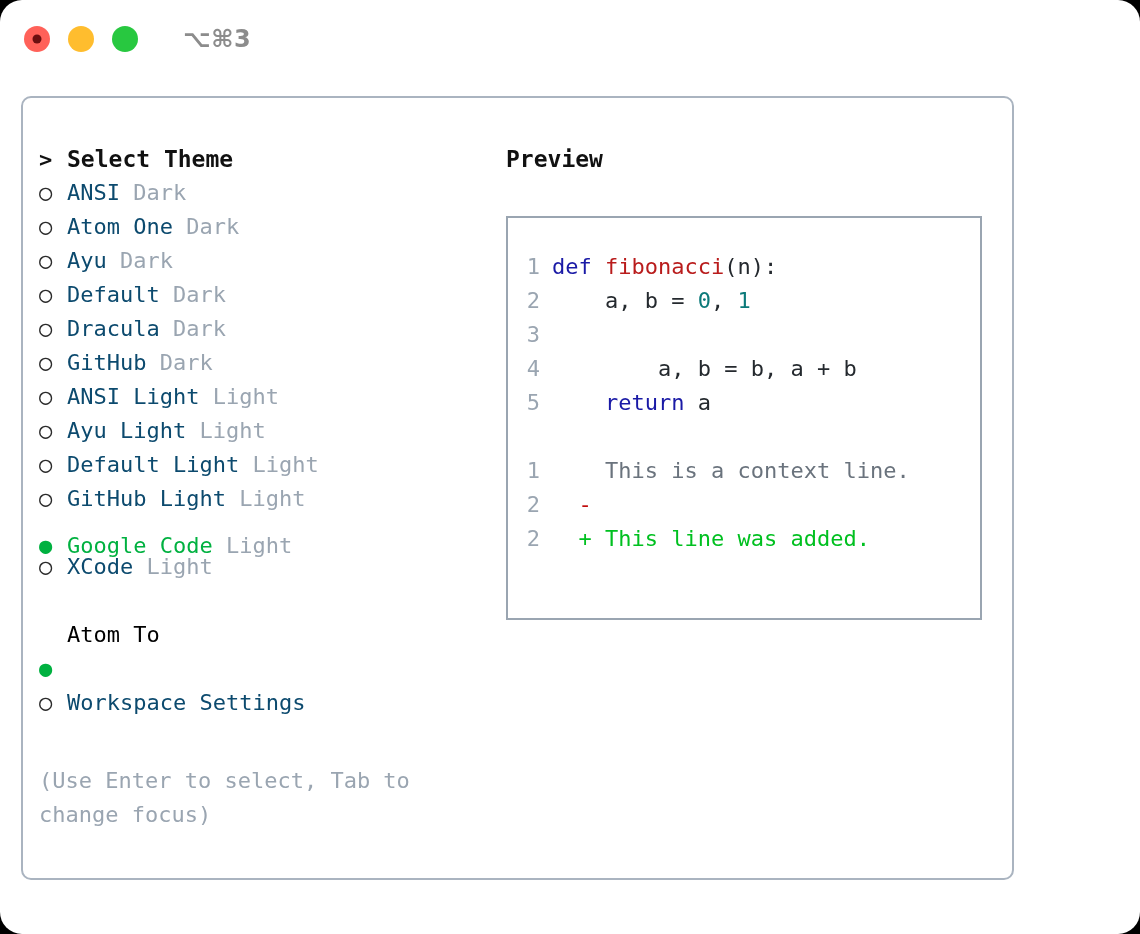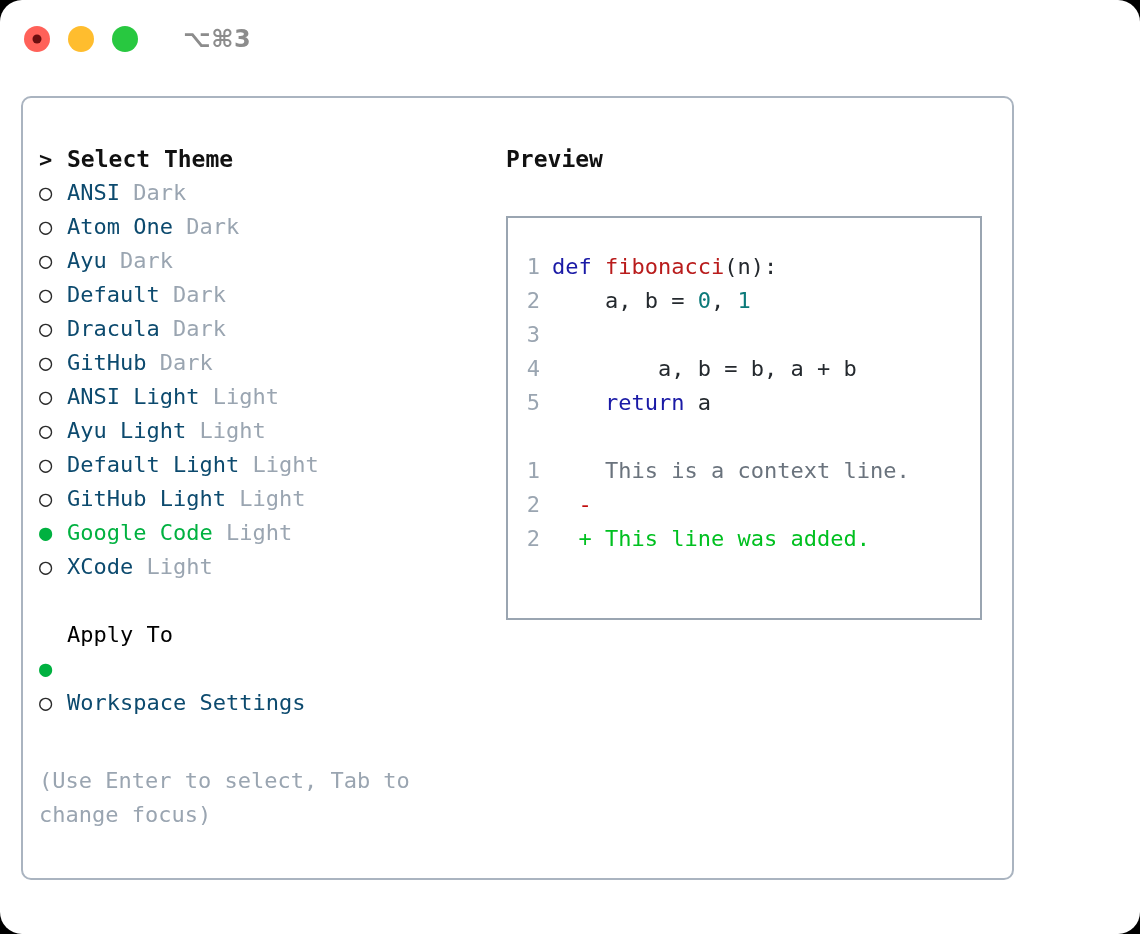--- a/index.html
+++ b/index.html
@@ -78,21 +78,21 @@
   }
   .marker {
     display: inline-block;
     width: 28px;
     flex: 0 0 28px;
     color: #2b2b2b;
     font-size: 22px;
   }
   .marker.sel { color: #00b140; }
   .label { color: #0c4a6e; }
-  .label.sel { color: #00b140; }
+  .label.sel { color: #00b140; margin-top: 13px; }
   .suffix { color: #9aa5b1; }
 
   .section-head {
     font-weight: bold;
     color: #111111;
     font-size: 23px;
   }
   .section-head .marker { color: #111111; font-weight: bold; }
 
   .spacer { height: 34px; }
@@ -191,21 +191,21 @@
             <div class="row"><span class="marker">○</span><span class="label">Default Light</span><span class="suffix"> Light</span></div>
             <div class="row"><span class="marker">○</span><span class="label">GitHub Light</span><span class="suffix"> Light</span></div>
             <div class="row"><span class="marker sel">●</span><span class="label sel">Google Code</span><span class="suffix"> Light</span></div>
             <div class="row"><span class="marker">○</span><span class="label">XCode</span><span class="suffix"> Light</span></div>
           </div>
 
         <div class="spacer"></div>
 
         <div class="row">
           <span class="marker"> </span>
-          <span>Apply To</span>
+          <span>Atom To</span>
         </div>
 
         <div id="apply-list">
             <div class="row"><span class="marker sel">●</span></div>
             <div class="row"><span class="marker">○</span><span class="label">Workspace Settings</span></div>
           </div>
 
         <div class="spacer-sm"></div>
 
         <div id="hint">(Use Enter to select, Tab to change focus)</div>

